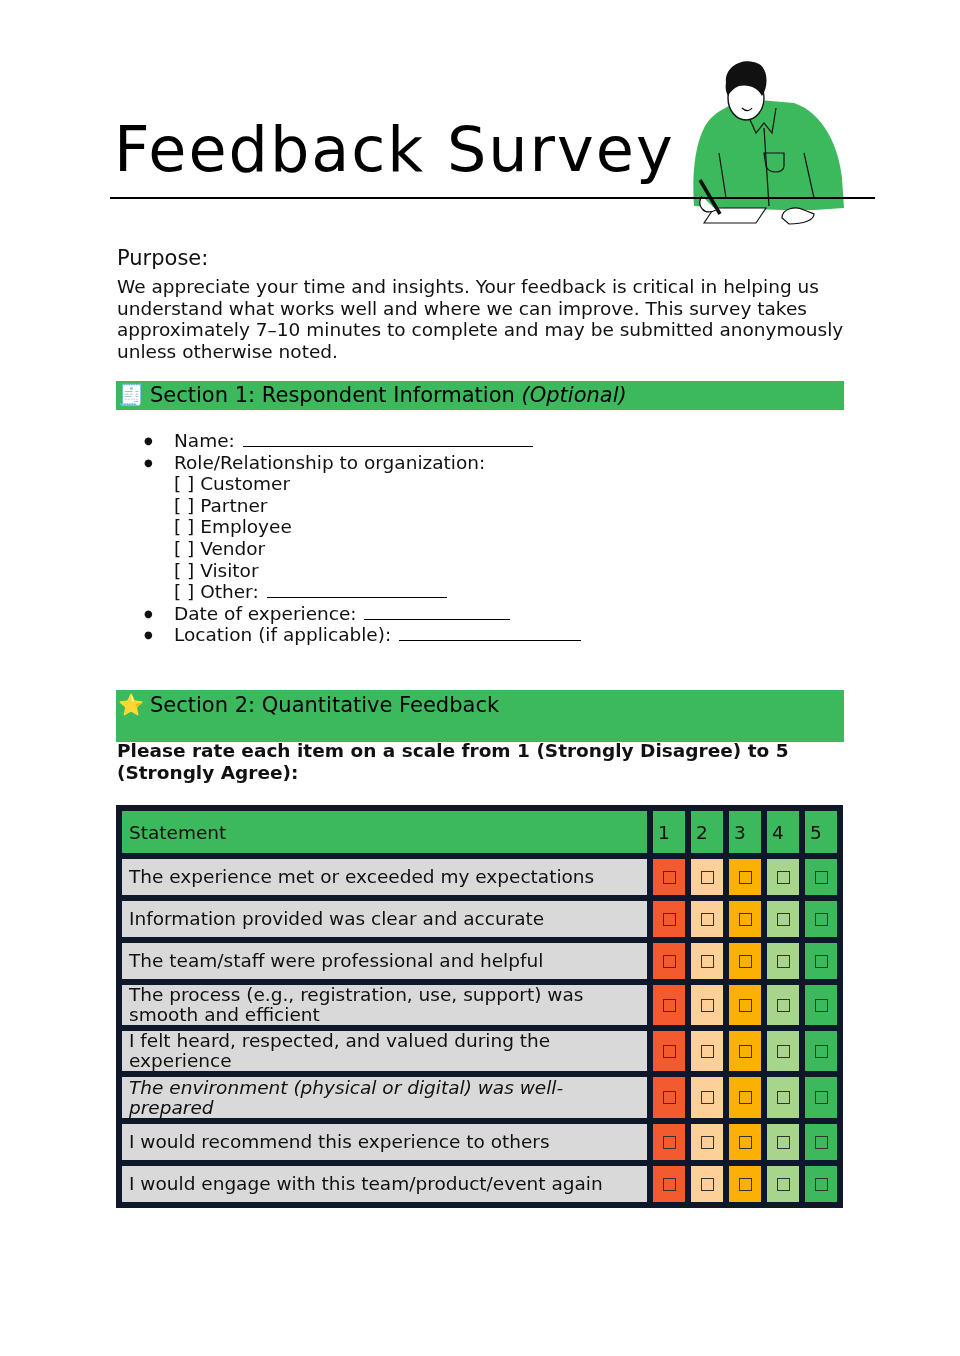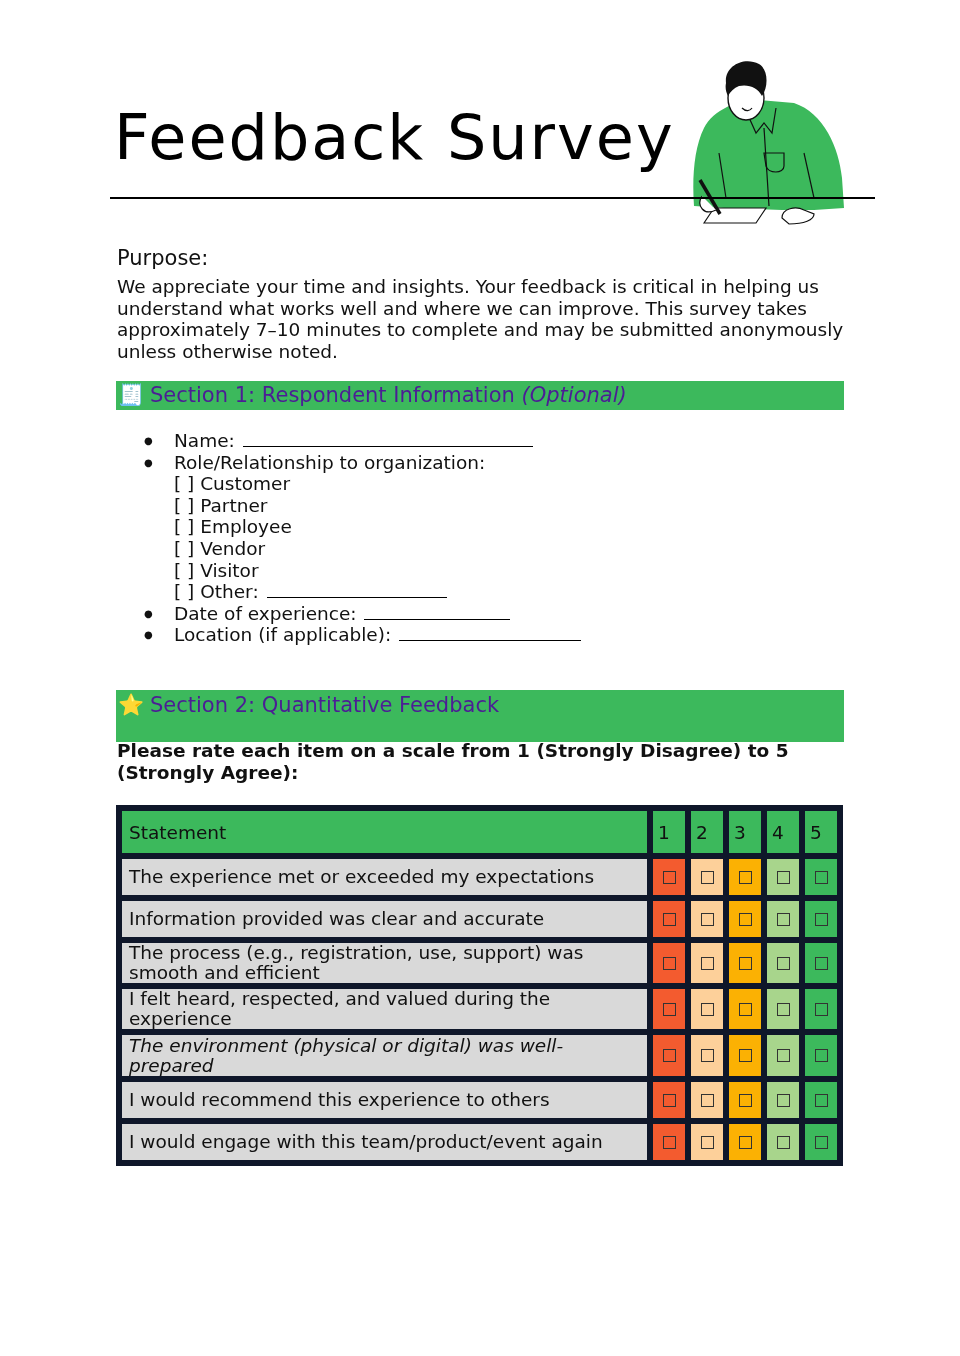--- a/index.html
+++ b/index.html
@@ -1,24 +1,24 @@
 <!DOCTYPE html>
 <html><head>
 <meta charset="utf-8">
 <style>
   html, body { margin: 0; padding: 0; background: #ffffff; }
   body { width: 960px; height: 1356px; position: relative; overflow: hidden;
          font-family: "DejaVu Sans", sans-serif; color: #111; }
-  .title { position: absolute; left: 114px; top: 100px; font-size: 62px; font-weight: normal;
+  .title { position: absolute; left: 114px; top: 112px; font-size: 62px; font-weight: normal;
            letter-spacing: 2px; margin: 0; line-height: 76px; color: #000; }
   .title-rule { position: absolute; left: 110px; top: 197px; width: 765px; height: 2px; background: #000; }
   .illustration { position: absolute; left: 664px; top: 58px; width: 210px; height: 172px; }
   .purpose-heading { position: absolute; left: 117px; top: 246px; font-size: 21px; margin: 0; font-weight: normal; }
   .purpose-text { position: absolute; left: 117px; top: 276px; width: 730px; font-size: 18.5px; line-height: 21.6px; margin: 0; }
-  .section-bar { position: absolute; left: 116px; width: 728px; background: #3cb95c; color: #4c1d95; font-size: 21px; }
+  .section-bar { position: absolute; left: 116px; width: 728px; background: #3cb95c; color: #000000; font-size: 21px; }
   .sec1 { top: 381px; height: 29px; line-height: 29px; }
   .sec2 { top: 690px; height: 52px; line-height: 30px; }
   .sec-icon { display: inline-block; width: 26px; margin-left: 2px; margin-right: 6px; text-align: center; vertical-align: top; }
   .sec-title em { font-style: italic; }
   .info-list { position: absolute; left: 140px; top: 430px; margin: 0; padding: 0; list-style: none; font-size: 18.5px; line-height: 21.6px; }
   .info-list li { position: relative; padding-left: 34px; }
   .info-list li.bullet::before { content: "●"; position: absolute; left: 4px; top: 0; font-size: 10px; }
   .blank { display: inline-block; border-bottom: 1.6px solid #000; height: 15px; vertical-align: baseline; margin-left: 2px; }
   .option { padding-left: 34px; }
   .rate-instr { position: absolute; left: 117px; top: 740px; width: 700px; font-size: 18.5px; line-height: 22px; font-weight: bold; margin: 0; }
@@ -103,20 +103,28 @@
         <td class="cell c5"><span class="box"></span></td>
       </tr>
       <tr style="height: 42px;">
         <td class="stmt">Information provided was clear and accurate</td>
         <td class="cell c1"><span class="box"></span></td>
         <td class="cell c2"><span class="box"></span></td>
         <td class="cell c3"><span class="box"></span></td>
         <td class="cell c4"><span class="box"></span></td>
         <td class="cell c5"><span class="box"></span></td>
       </tr>
+      <tr style="height: 42px;">
+        <td class="stmt">The team/staff were professional and helpful</td>
+        <td class="cell c1"><span class="box"></span></td>
+        <td class="cell c2"><span class="box"></span></td>
+        <td class="cell c3"><span class="box"></span></td>
+        <td class="cell c4"><span class="box"></span></td>
+        <td class="cell c5"><span class="box"></span></td>
+      </tr>
       <tr style="height: 44px;">
         <td class="stmt">The process (e.g., registration, use, support) was smooth and efficient</td>
         <td class="cell c1"><span class="box"></span></td>
         <td class="cell c2"><span class="box"></span></td>
         <td class="cell c3"><span class="box"></span></td>
         <td class="cell c4"><span class="box"></span></td>
         <td class="cell c5"><span class="box"></span></td>
       </tr>
       <tr style="height: 44px;">
         <td class="stmt">I felt heard, respected, and valued during the experience</td>

